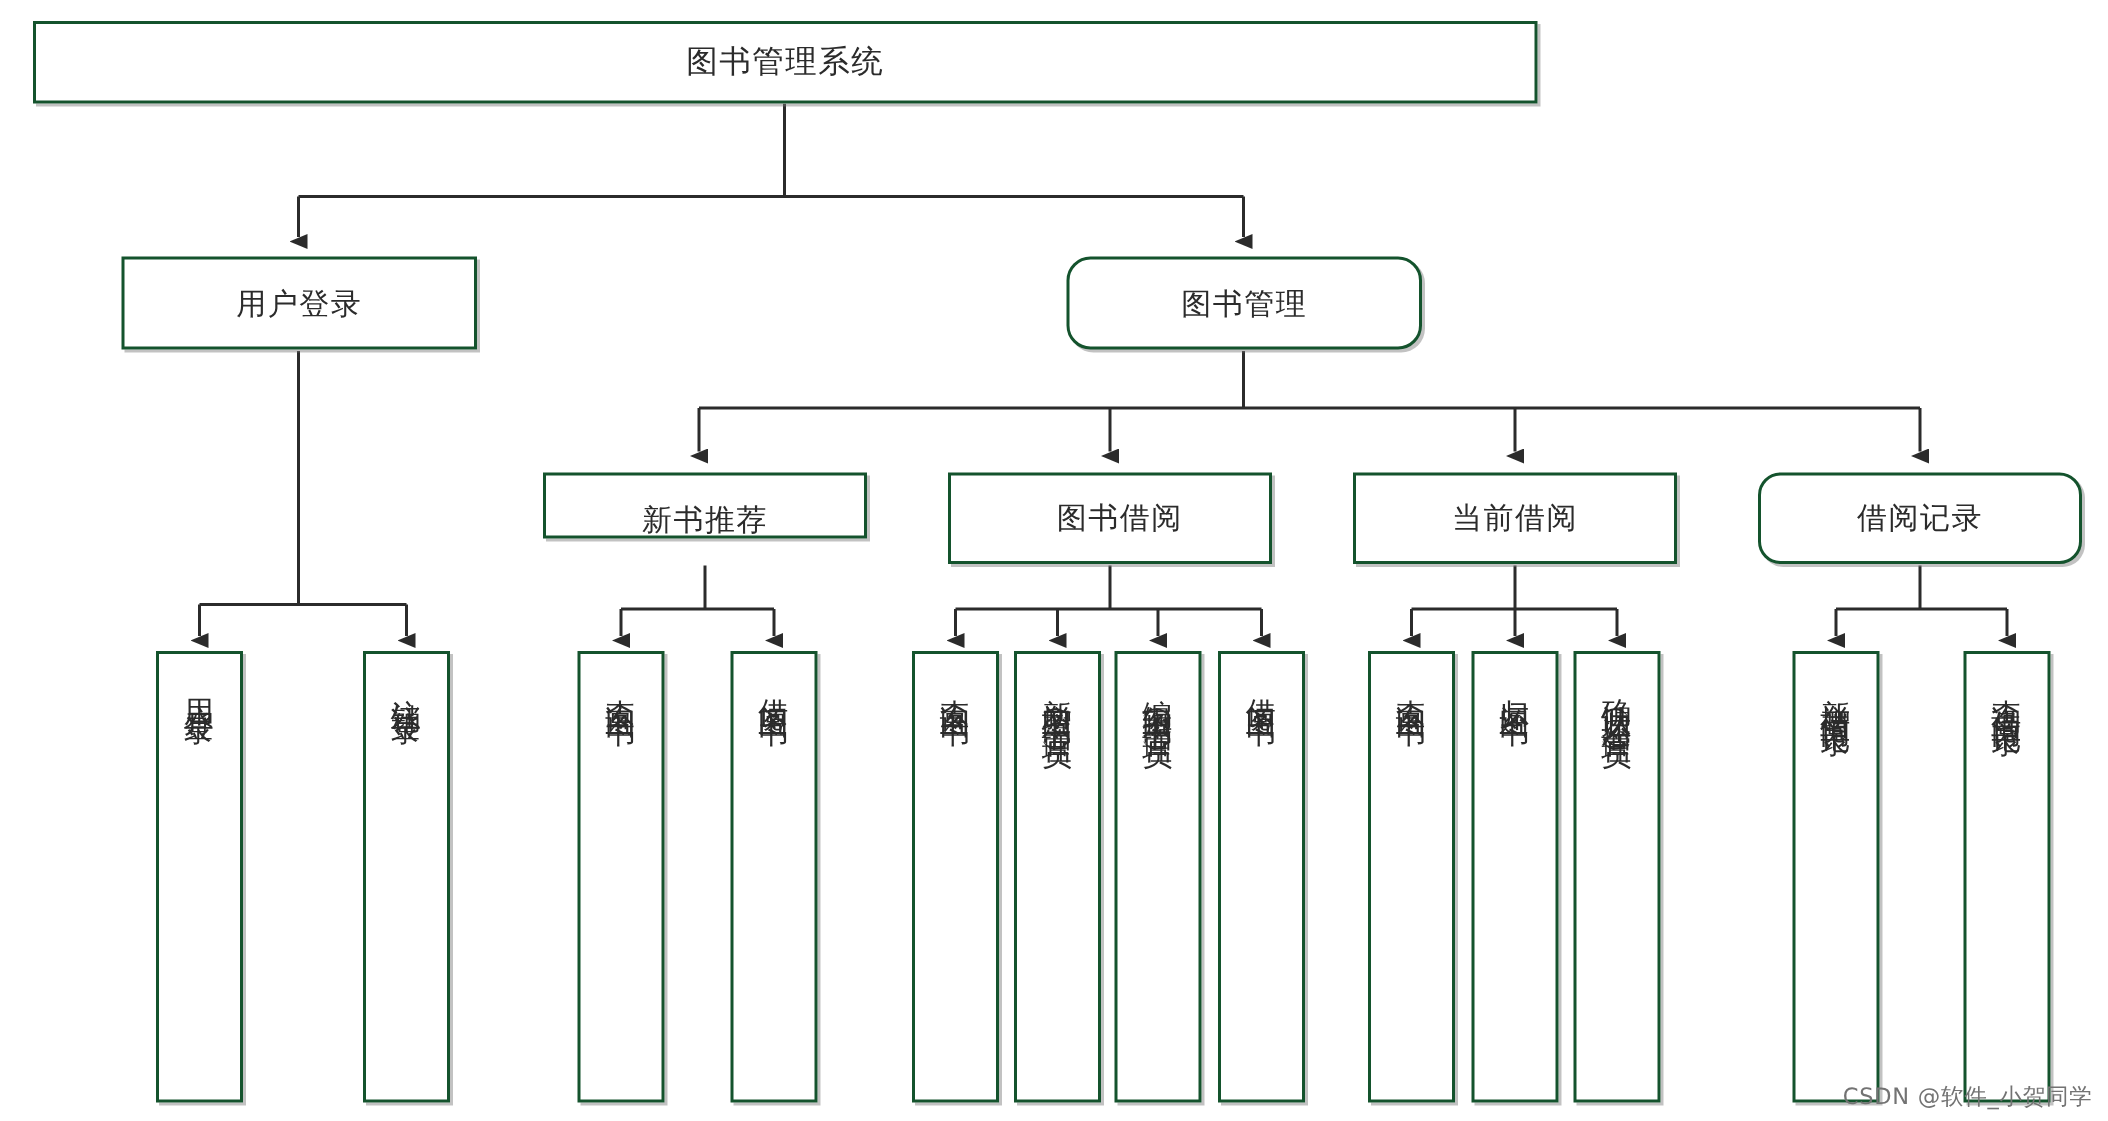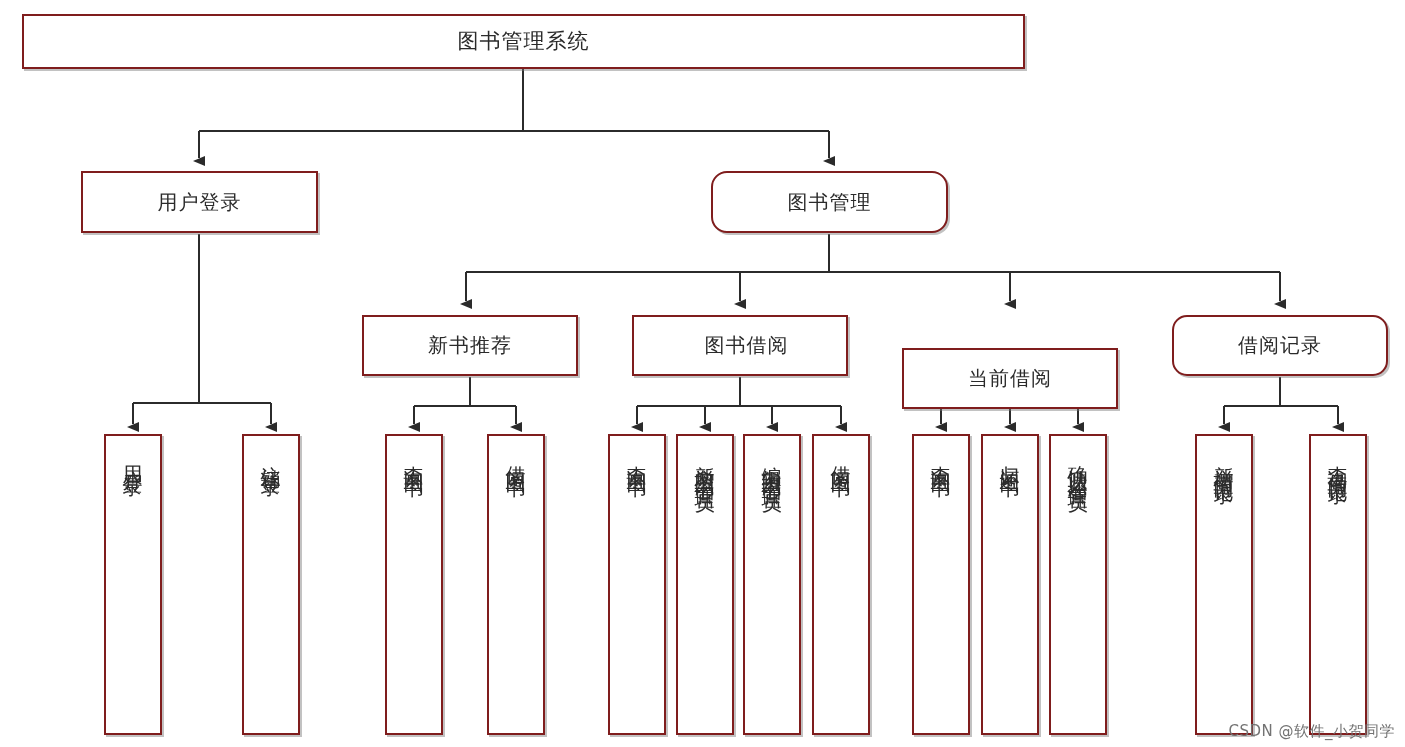--- a/index.html
+++ b/index.html
@@ -11,21 +11,21 @@
     overflow:hidden;
     position:relative;
   }
   #diagram-root{position:relative;width:1405px;height:747px;}
   svg#wires{position:absolute;left:0;top:0;width:1405px;height:747px;pointer-events:none;}
 
   .node{
     position:absolute;
     box-sizing:border-box;
     background:#ffffff;
-    border:2px solid #7f1d1d;
+    border:2px solid #14532d;
     box-shadow:2px 2px 0 rgba(120,120,120,.45);
     display:flex;align-items:center;justify-content:center;
     color:#2b2b2b;
     z-index:2;
   }
   .node .lbl{
     display:block;
     white-space:nowrap;
     line-height:1.12;
     letter-spacing:1px;
@@ -118,27 +118,27 @@
     <span class="lbl">图书管理系统</span>
   </div>
 
   <div class="node lvl1" style="left:81px;top:171px;width:237px;height:62px;">
     <span class="lbl">用户登录</span>
   </div>
   <div class="node lvl1" style="left:711px;top:171px;width:237px;height:62px;border-radius:16px;">
     <span class="lbl">图书管理</span>
   </div>
 
-  <div class="node lvl2" style="left:362px;top:315px;width:216px;height:61px;">
+  <div class="node lvl2" style="left:362px;top:315px;width:216px;height:44px;align-items:flex-end;">
     <span class="lbl">新书推荐</span>
   </div>
   <div class="node lvl2" style="left:632px;top:315px;width:216px;height:61px;padding-left:13px;">
     <span class="lbl">图书借阅</span>
   </div>
-  <div class="node lvl2" style="left:902px;top:315px;width:216px;height:61px;margin-top:33px;">
+  <div class="node lvl2" style="left:902px;top:315px;width:216px;height:61px;">
     <span class="lbl">当前借阅</span>
   </div>
   <div class="node lvl2" style="left:1172px;top:315px;width:216px;height:61px;border-radius:15px;">
     <span class="lbl">借阅记录</span>
   </div>
 
   <div class="node leaf" style="left:104px;top:434px;width:58px;height:301px;">
     <span class="lbl">用户登录</span>
   </div>
   <div class="node leaf" style="left:242px;top:434px;width:58px;height:301px;">

